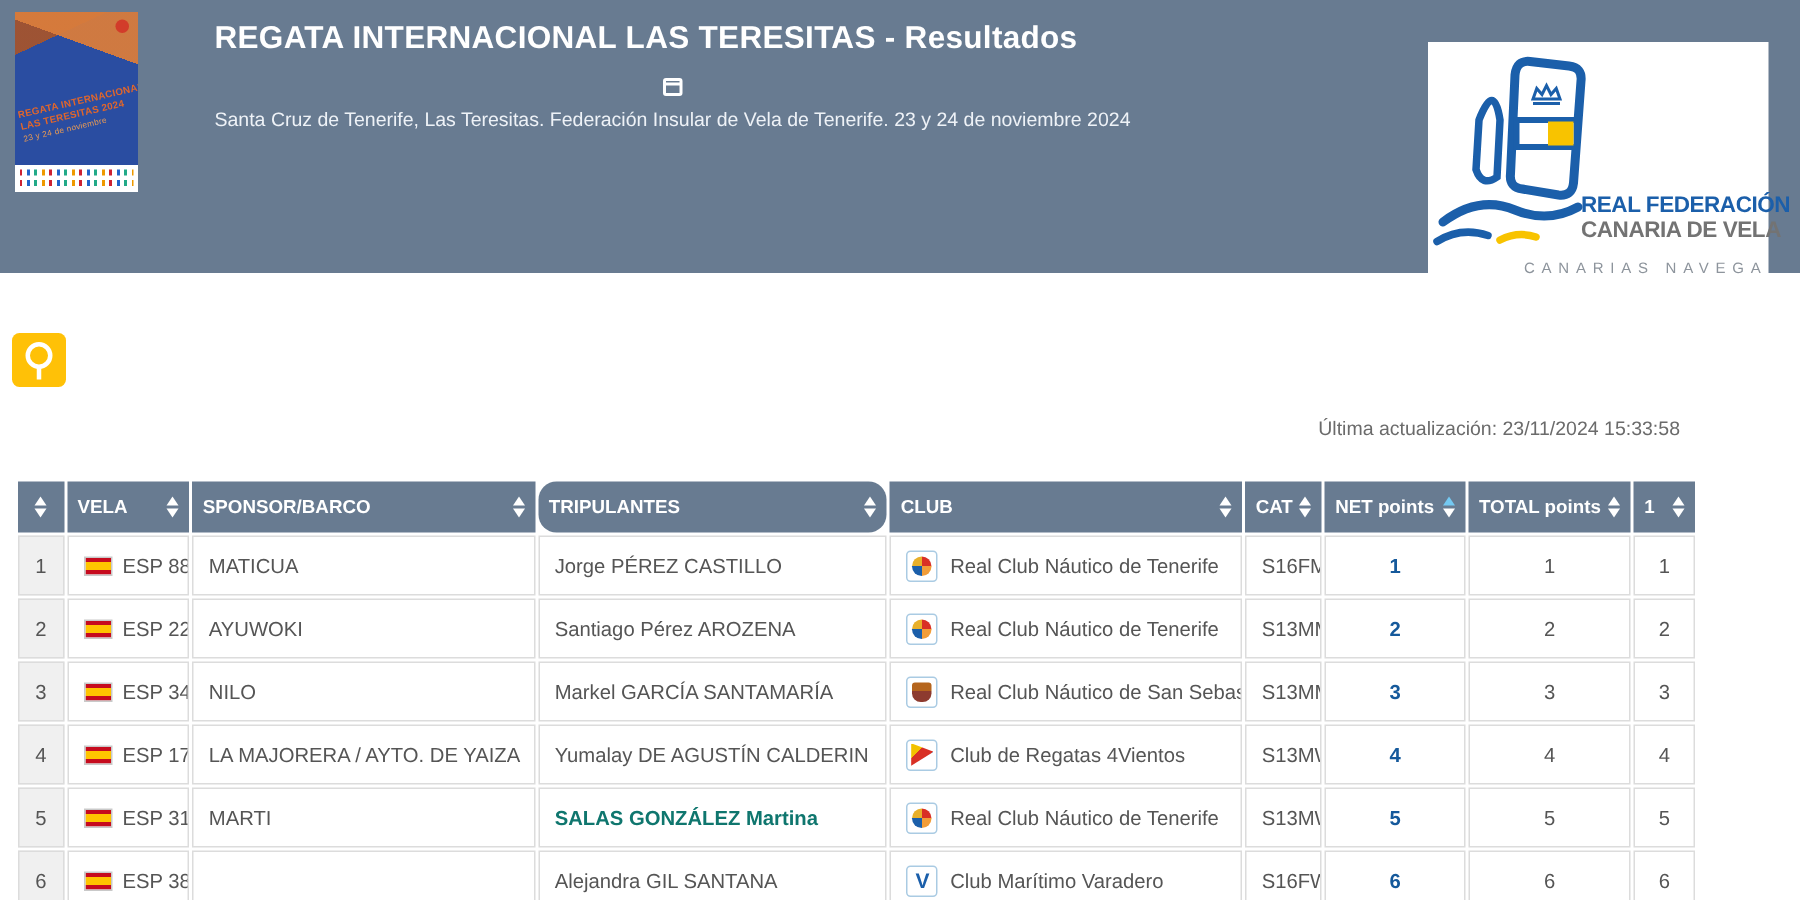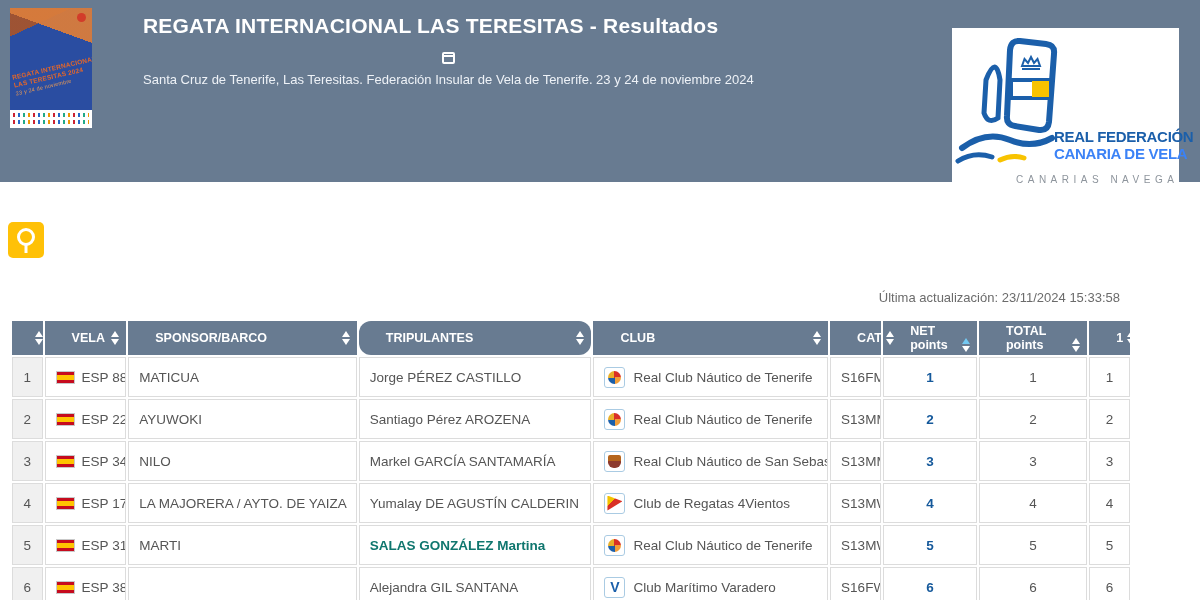--- a/index.html
+++ b/index.html
@@ -27,39 +27,39 @@
 
   .header-text { position:absolute; left:143px; top:14px; color:#fff; }
   .event-title { font-size:21px; font-weight:bold; letter-spacing:.2px; color:#fff; }
   .event-sub { display:flex; align-items:center; gap:8px; margin-top:14px; font-size:13px; color:#eef2f7;flex-direction:column; }
   .cal-icon { width:13px; height:12px; border:2px solid #fff; border-radius:2px; position:relative; flex:0 0 auto; }
   .cal-icon::before { content:""; position:absolute; left:-1px; right:-1px; top:1px; height:2px; background:#fff; }
 
   
   .fed-logo { position:absolute; left:952px; top:4px; width:227px; height:164px; background:#fff;margin-top:24px; }
   .fed-line1 { position:absolute; left:102px; top:100px; color:#1b5faa; font-weight:bold; font-size:15px; letter-spacing:-.3px; white-space:nowrap; }
-  .fed-line2 { position:absolute; left:102px; top:117px; color:#3b82f6; font-weight:bold; font-size:15px; letter-spacing:-.3px; white-space:nowrap;text-align:center; }
+  .fed-line2 { position:absolute; left:102px; top:117px; color:#737373; font-weight:bold; font-size:15px; letter-spacing:-.3px; white-space:nowrap;text-align:center; }
   .fed-tagline { position:absolute; left:64px; top:146px; color:#8d949c; font-size:10px; letter-spacing:4.5px; white-space:nowrap; }
 
   
   .q-button { position:absolute; left:8px; top:222px; width:36px; height:36px; background:#ffc107; border:none; border-radius:5px; cursor:pointer; display:flex; align-items:center; justify-content:center; }
 
   
-  .updated { position:absolute; right:80px; top:290px; font-size:13px; color:#6b6b6b; }
+  .updated { position:absolute; right:80px; top:278px; font-size:13px; color:#6b6b6b; }
 
   
   .results { position:absolute; left:10px; top:319px; border-collapse:separate; border-spacing:2px; table-layout:fixed; width:1122px; }
   .results th { background:#687b91; color:#fff; font-size:12.5px; font-weight:bold; height:34px; padding:0 7px; text-align:left; cursor:pointer; }
   .results td { background:#fff; border:1px solid #dcdcdc; height:40px; padding:0 10px; font-size:13.5px; color:#555; overflow:hidden; white-space:nowrap; }
   .c0 { width:30px; } .c1 { width:80px; } .c2 { width:224px; } .c3 { width:228px;border-radius:12px; }
   .c4 { width:230px; } .c5 { width:50px; } .c6 { width:92px; } .c7 { width:106px; } .c8 { width:40px; }
   td.rank-cell { background:#f0f0f0; text-align:center; color:#555; border-color:#dcdcdc; }
   td.center { text-align:center; }
   td.net { color:#15599b; font-weight:bold; }
-  .th-flex { display:flex; align-items:flex-end; justify-content:space-between; gap:4px;margin-left:20px; }
+  .th-flex { display:flex; align-items:flex-start; justify-content:space-between; gap:4px; }
   .th-flex.center { justify-content:center; }
   .sort { display:inline-flex; flex-direction:column; gap:2px; flex:0 0 auto; }
   .tri-up { width:0; height:0; border-left:4px solid transparent; border-right:4px solid transparent; border-bottom:6px solid #fff; }
   .tri-down { width:0; height:0; border-left:4px solid transparent; border-right:4px solid transparent; border-top:6px solid #fff; }
   .tri-up.active { border-bottom-color:#74c9f2; }
 
   .flag-icon { display:inline-block; width:19px; height:13px; border:1px solid #c9c9c9; vertical-align:-2px; margin-right:7px;
     background:linear-gradient(#c60b1e 0 25%, #ffc400 25% 75%, #c60b1e 75% 100%); }
 
   .club-icon { display:inline-block; width:21px; height:21px; border:1px solid #aacbe3; border-radius:3px; background:#fff; margin-right:8px; vertical-align:-6px; position:relative; }

